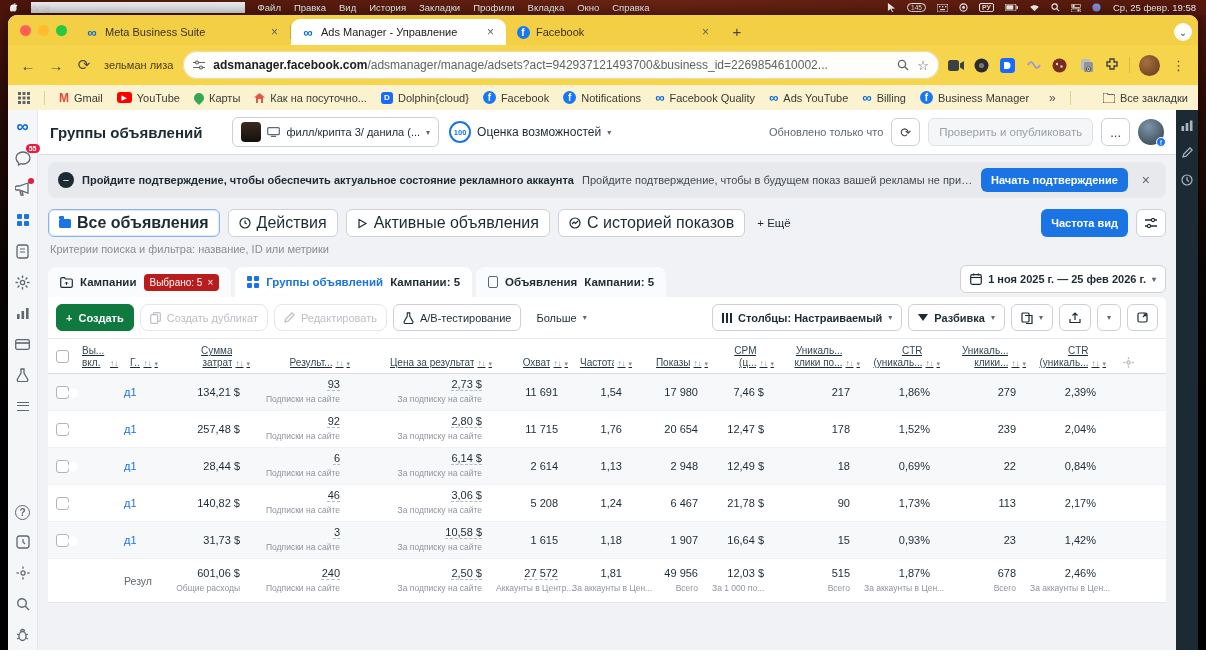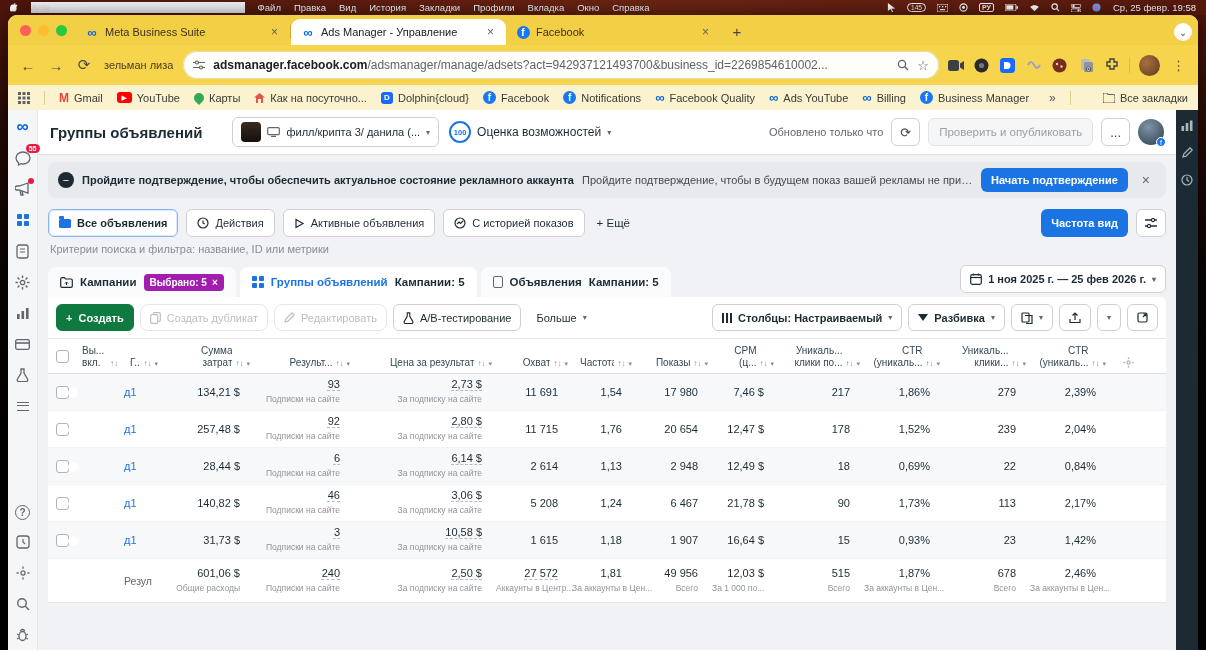--- a/index.html
+++ b/index.html
@@ -115,37 +115,37 @@
   .banner { background:#e7e9ed; border-radius:8px; height:36px; display:flex; align-items:center; gap:8px; padding:0 10px; }
   .banner .ic { width:16px; height:16px; border-radius:50%; background:#1c2b33; color:#fff; font-size:11px;
     display:flex; align-items:center; justify-content:center; flex:none; }
   .banner .b-bold { font-size:11px; font-weight:bold; color:#1c2b33; white-space:nowrap; }
   .banner .b-text { font-size:11px; color:#444950; white-space:nowrap; overflow:hidden; text-overflow:ellipsis; flex:1; }
   .banner .b-btn { background:#1b74e4; color:#fff; font-size:11px; font-weight:bold; padding:6px 10px; border-radius:6px; white-space:nowrap; }
   .banner .b-x { color:#606770; font-size:14px; padding:0 6px; }
 
   .filterrow { display:flex; align-items:center; gap:8px; padding:5px 10px 4px; flex:none; }
   .pill { height:28px; background:#fff; border:1px solid #ced0d4; border-radius:6px; display:flex; align-items:center;
-    gap:6px; padding:0 10px; font-size:11px; color:#1c2b33; white-space:nowrap; }
+    gap:6px; padding:0 10px; font-size:16px; color:#1c2b33; white-space:nowrap; }
   .pill.sel { border:1px solid #8ab4f0; box-shadow:0 0 0 1px #dce8fb inset; }
   .folder-blue { width:12px; height:9px; background:#1b74e4; border-radius:1.5px; position:relative; }
   .folder-blue:before{ content:""; position:absolute; top:-2.5px; left:0; width:5px; height:2.5px; background:#1b74e4; border-radius:1px 1px 0 0; }
   .plus-more { font-size:11.5px; color:#1c2b33; white-space:nowrap; margin-left:4px; }
   .filterrow .right { margin-left:auto; display:flex; gap:8px; align-items:center; }
   .createview-btn { height:28px; background:#1b74e4; color:#fff; font-size:11px; font-weight:bold; border-radius:6px;
     display:flex; align-items:center; padding:0 10px; white-space:nowrap; }
   .searchrow { padding:2px 12px 6px; font-size:11px; color:#8a8d91; flex:none; }
 
   .levelrow { display:flex; align-items:flex-end; padding:4px 10px 0; gap:4px; flex:none; }
   .lvl-tab { height:30px; display:flex; align-items:center; gap:7px; padding:0 12px; border-radius:8px 8px 0 0;
     background:rgba(255,255,255,.65); font-size:11.5px; color:#1c2b33; white-space:nowrap; }
   .lvl-tab.sel { background:#fff; font-weight:bold; }
   .lvl-tab .blue { color:#1b74e4; font-weight:bold; }
   .lvl-tab .bold { font-weight:bold; }
-  .sel-badge { background:#a21caf; color:#fff; font-size:10px; font-weight:bold; border-radius:4px; padding:3px 6px;
+  .sel-badge { background:#b91c1c; color:#fff; font-size:10px; font-weight:normal; border-radius:4px; padding:3px 6px;
     display:flex; align-items:flex-start; gap:5px; }
   .grid4 { width:12px; height:12px; display:grid; grid-template-columns:5px 5px; grid-template-rows:5px 5px; gap:2px; }
   .grid4 i { background:#1b74e4; border-radius:1px; }
   .page-ic { width:10px; height:12px; border:1.4px solid #606770; border-radius:2px; }
   .levelrow .right { margin-left:auto; margin-bottom:4px; }
   .date-chip { height:28px; background:#fff; border:1px solid #ced0d4; border-radius:6px; display:flex; align-items:center;
     gap:6px; padding:0 9px; font-size:11px; font-weight:bold; color:#1c2b33; white-space:nowrap; }
 
   .panel { background:#fff; margin:0 10px; border-radius:0 6px 0 0; flex:none; }
   .toolbar { display:flex; align-items:center; gap:6px; padding:7px 8px; border-bottom:1px solid #e4e6eb; }
@@ -154,21 +154,21 @@
   .btn.disabled { color:#bcc0c4; border-color:#e4e6eb;border-radius:8px; }
   .btn.green { background:#0f7a40; border-color:#0f7a40; color:#fff; font-weight:bold; }
   .toolbar .right { margin-left:auto; display:flex; gap:6px; align-items:center; }
   .cols-ic { display:flex; gap:1.5px; }
   .cols-ic i { width:2.5px; height:10px; background:#1c2b33; }
   .funnel { width:0; height:0; border-left:5px solid transparent; border-right:5px solid transparent; border-top:7px solid #1c2b33; }
 
   
   .tbl { font-size:11px; color:#1c2b33; }
   .grid-cols { display:grid; grid-template-columns:26px 48px 40px 92px 100px 142px 76px 64px 76px 66px 86px 80px 86px 80px 32px; align-items:center; }
-  .thead { border-bottom:1px solid #dadde1; background:#fff; }
+  .thead { border-bottom:1px solid #dadde1; background:#fff;text-decoration:underline; }
   .th { font-size:10px; color:#344854; padding:5px 4px 5px 8px; display:flex; align-items:flex-end; gap:3px; line-height:1.15; min-height:34px; }
   .th .lbl { overflow:hidden; }
   .th .sort { font-size:8px; color:#8a8d91; flex:none; }
   .th .crt { font-size:7px; color:#8a8d91; flex:none; }
   .th.num { justify-content:flex-end; text-align:right; }
   .checkbox { width:13px; height:13px; border:1px solid #b0b3b8; border-radius:3px; background:#fff; margin-left:8px; }
   .toggle { width:28px; height:14px; border-radius:8px; background:#1b74e4; position:relative; margin-left:6px; }
   .toggle:after { content:""; position:absolute; right:2px; top:2px; width:10px; height:10px; border-radius:50%; background:#fff; }
   .trow { min-height:37px; border-bottom:1px solid #f0f2f5; }
   .trow:nth-child(even){ background:#f7f8fa; }

